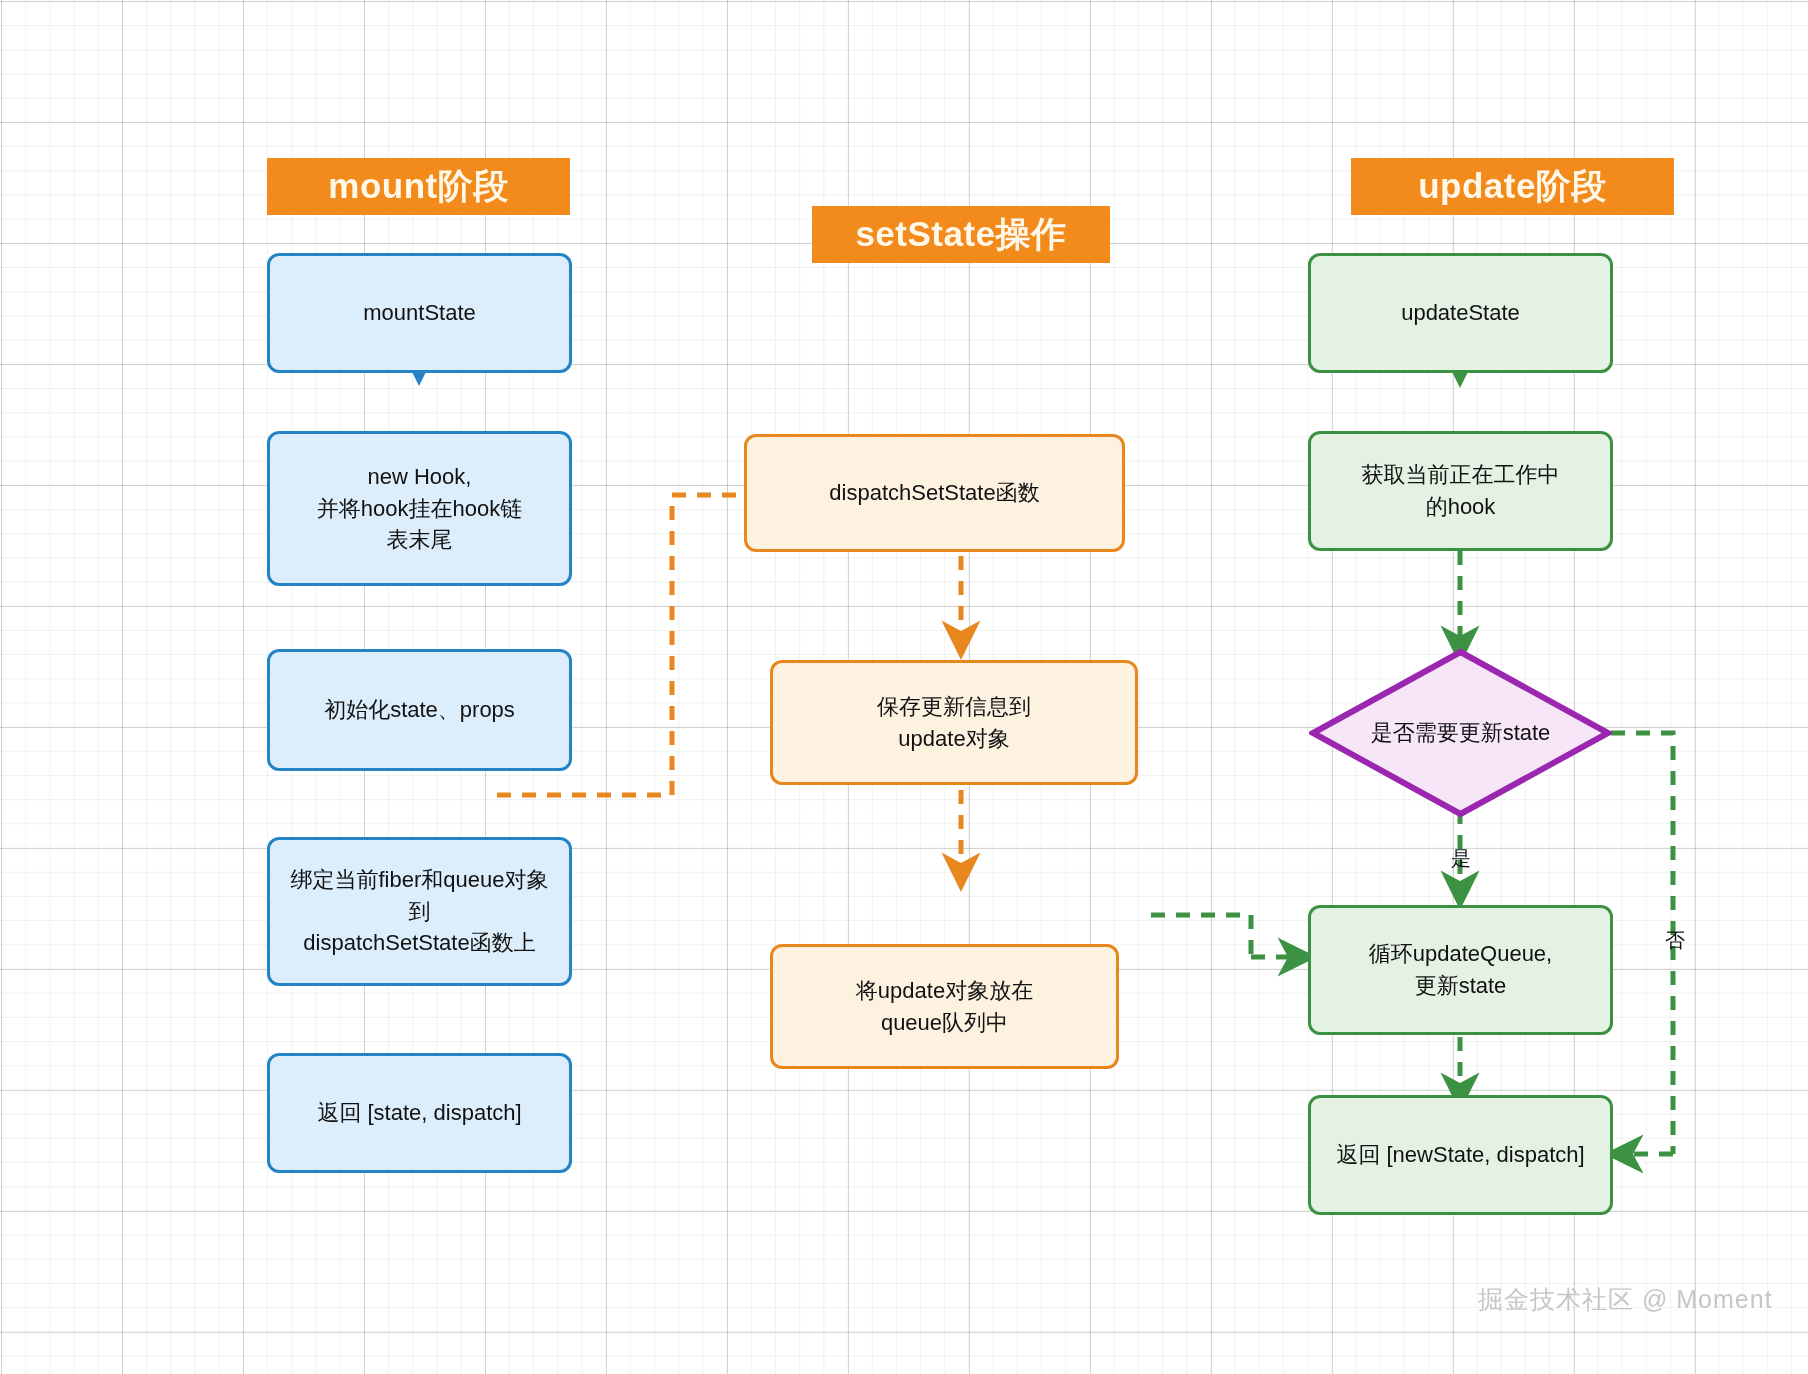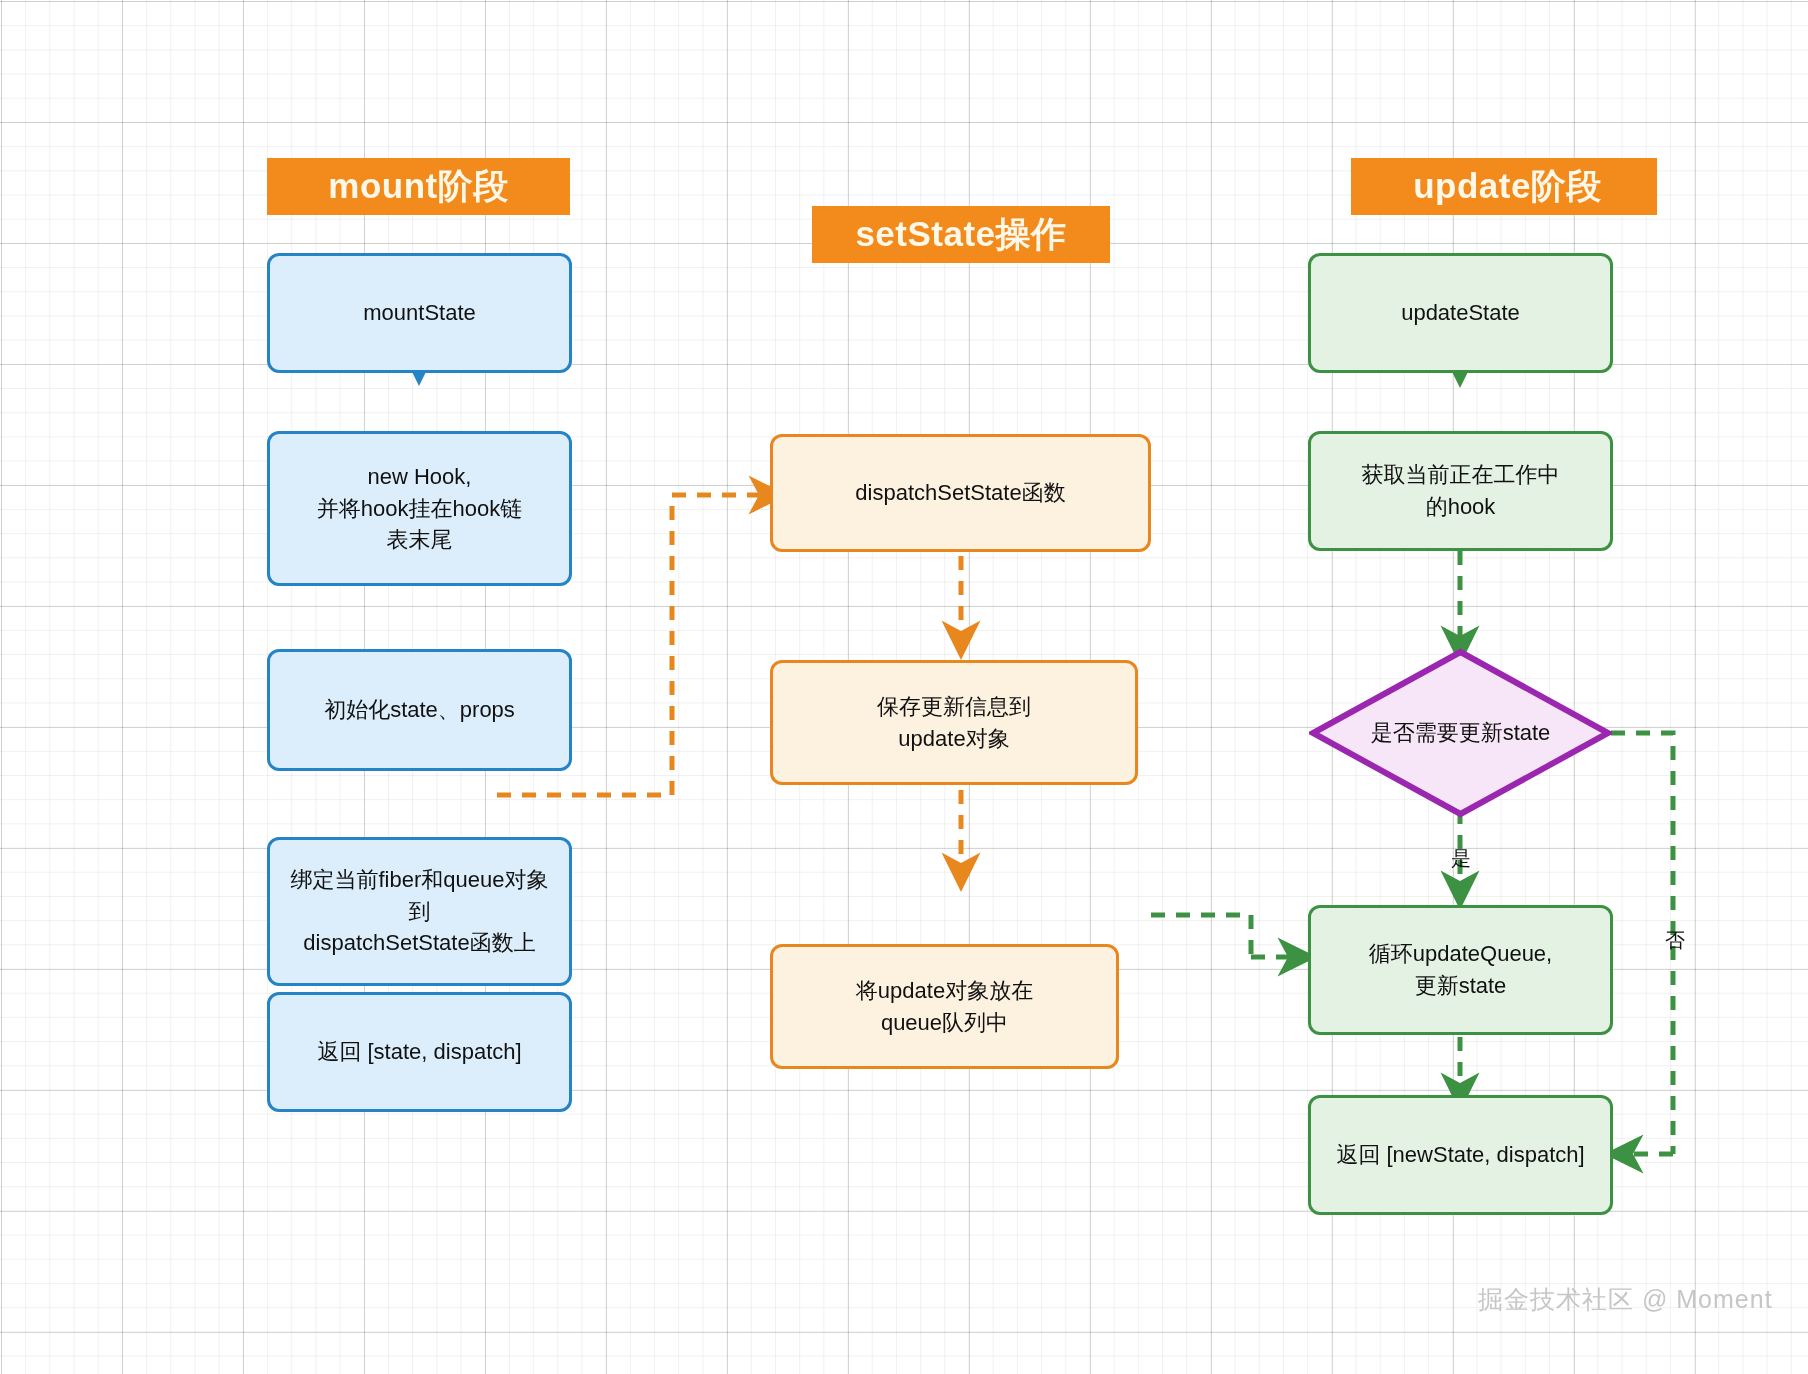--- a/index.html
+++ b/index.html
@@ -129,37 +129,37 @@
     </g>
     <g stroke="#3D9142" stroke-width="5" fill="none" stroke-dasharray="14,11" marker-end="url(#ar-green)">
       <path d="M1673,1154 L1624,1154"></path>
     </g>
   </svg>
 
   <div class="hdr" style="left:267px;top:158px;width:303px;height:57px;">mount阶段</div>
 
   <div class="hdr" style="left:812px;top:158px;width:298px;height:57px;margin-top:48px;">setState操作</div>
 
-  <div class="hdr" style="left:1351px;top:158px;width:299px;height:57px;padding-left:7px;">update阶段</div>
+  <div class="hdr" style="left:1351px;top:158px;width:323px;height:57px;">update阶段</div>
 
   <div class="node blue" style="left:267px;top:253px;width:305px;height:120px;">mountState</div>
 
   <div class="node blue" style="left:267px;top:649px;width:305px;height:122px;">初始化state、props</div>
 
   <div class="node blue" style="left:267px;top:431px;width:305px;height:155px;">new Hook,
 并将hook挂在hook链
 表末尾</div>
 
   <div class="node blue" style="left:267px;top:837px;width:305px;height:149px;">绑定当前fiber和queue对象
 到
 dispatchSetState函数上</div>
 
-  <div class="node blue" style="left:267px;top:992px;width:305px;height:120px;">返回 [state, dispatch]</div>
+  <div class="node blue" style="left:267px;top:1053px;width:305px;height:120px;">返回 [state, dispatch]</div>
 
-  <div class="node orange" style="left:770px;top:434px;width:381px;height:118px;">dispatchSetState函数</div>
+  <div class="node orange" style="left:744px;top:434px;width:381px;height:118px;">dispatchSetState函数</div>
 
   <div class="node orange" style="left:770px;top:660px;width:368px;height:125px;">保存更新信息到
 update对象</div>
 
   <div class="node orange" style="left:770px;top:904px;width:349px;height:125px;margin-top:40px;">将update对象放在
 queue队列中</div>
 
   <div class="node green" style="left:1308px;top:253px;width:305px;height:120px;">updateState</div>
 
   <div class="node green" style="left:1308px;top:431px;width:305px;height:120px;">获取当前正在工作中

